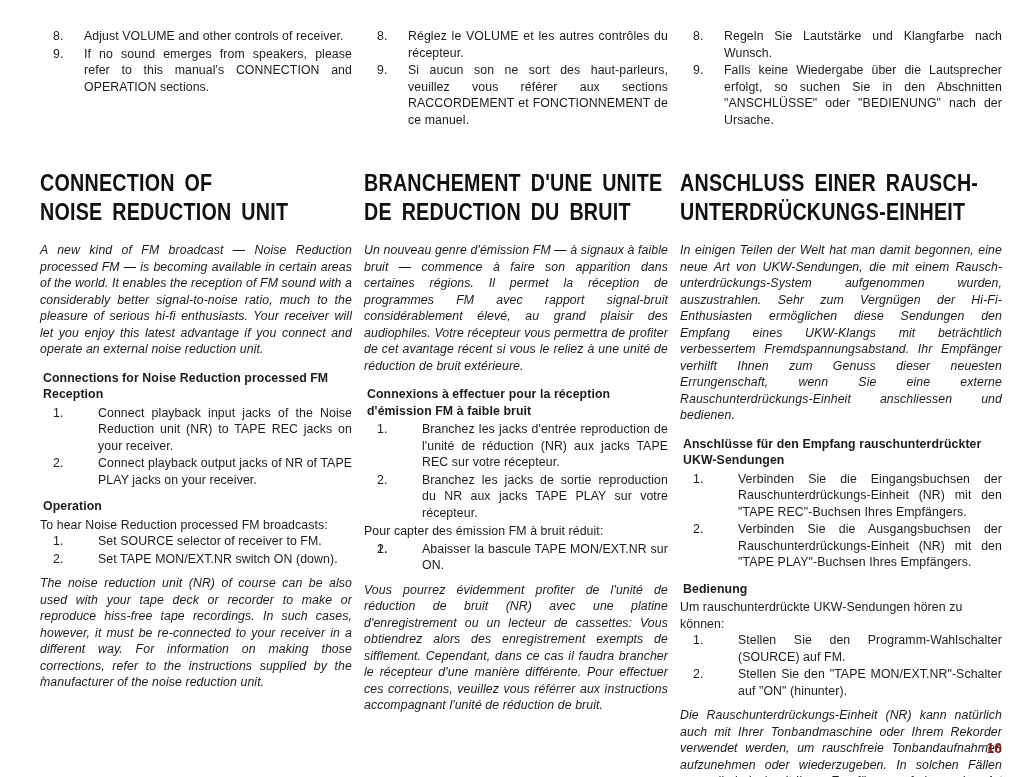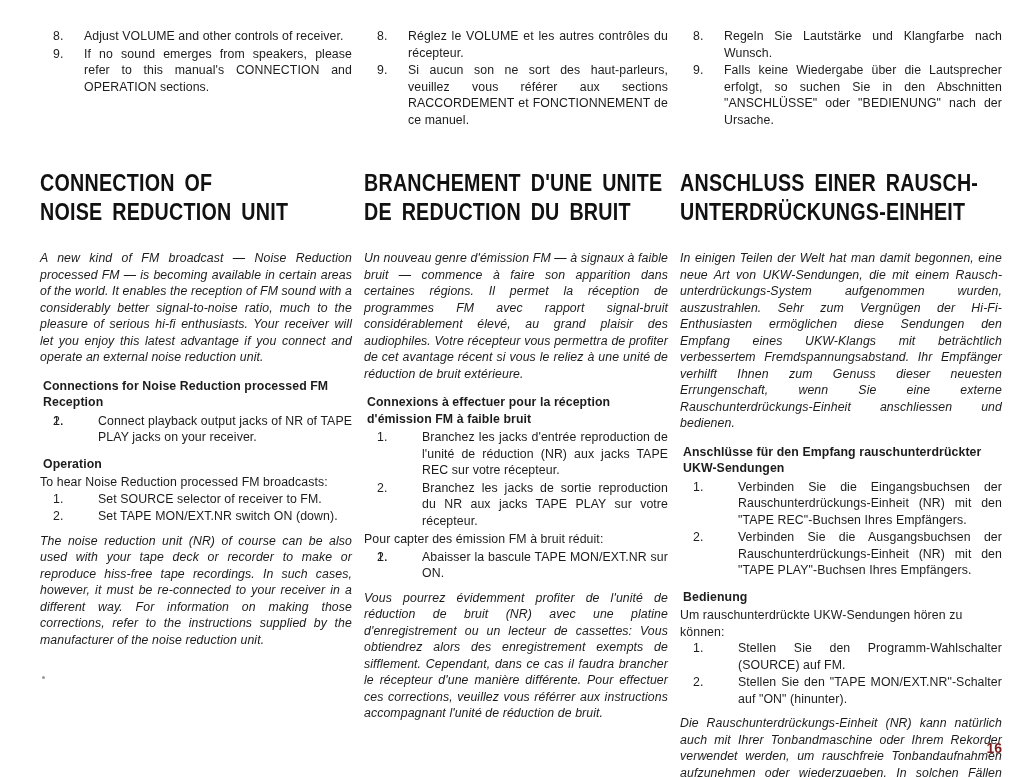--- a/index.html
+++ b/index.html
@@ -17,21 +17,21 @@
   .cols {
     display: grid;
     grid-template-columns: 312px 304px 322px;
     column-gap: 12px;
   }
   .col { font-size: 12.3px; line-height: 16.5px; letter-spacing: 0.1px; }
   .top-section { min-height: 140px; }
   .li-row { position: relative; margin-bottom: 1px; text-align: justify; }
   .top-section .li-row { padding-left: 44px; }
   .li-num { position: absolute; left: 13px; top: 0; }
-  .heading { margin: 0 0 24px 0; font-weight: bold; font-size: 24px; line-height: 29px; letter-spacing: 0.3px; word-spacing: 5px; color: #111; }
+  .heading { margin: 0 0 16px 0; font-weight: bold; font-size: 24px; line-height: 29px; letter-spacing: 0.3px; word-spacing: 5px; color: #111; }
   .h-line { display: block; transform: scaleX(0.82); transform-origin: 0 50%; white-space: nowrap; }
   .para { margin: 0 0 12px 0; text-align: justify; font-style: italic; }
   .subhead { font-weight: bold; margin: 10px 0 2px 3px; }
   .sublist { margin-bottom: 2px; }
   .sublist .li-row { padding-left: 58px; }
   .lead { margin: 0; }
   .outro { margin-top: 8px; }
   .page-number { position: absolute; top: 740px; right: 22px; font-weight: bold; font-size: 14px; color: #7f1d1d; }
   .speck { position: absolute; left: 42px; top: 676px; width: 3px; height: 3px; background: #9a9a9a; border-radius: 50%; }
 </style>
@@ -54,20 +54,21 @@
       </div>
       <h1 class="heading">
         <span class="h-line">CONNECTION OF</span>
         <span class="h-line">NOISE REDUCTION UNIT</span>
       </h1>
       <p class="para">A new kind of FM broadcast — Noise Reduction processed FM — is becoming available in certain areas of the world. It enables the reception of FM sound with a considerably better signal-to-noise ratio, much to the pleasure of serious hi-fi enthusiasts. Your receiver will let you enjoy this latest advantage if you connect and operate an external noise reduction unit.</p>
       <div class="subhead">Connections for Noise Reduction processed FM Reception</div>
       <div class="sublist">
         <div class="li-row">
           <span class="li-num">1.</span>
+          <span>Connect playback input jacks of the Noise Reduction unit (NR) to TAPE REC jacks on your receiver.</span>
         </div>
         <div class="li-row">
           <span class="li-num">2.</span>
           <span>Connect playback output jacks of NR of TAPE PLAY jacks on your receiver.</span>
         </div>
       </div>
       <div class="subhead">Operation</div>
       <p class="lead">To hear Noise Reduction processed FM broadcasts:</p>
       <div class="sublist">
         <div class="li-row">

